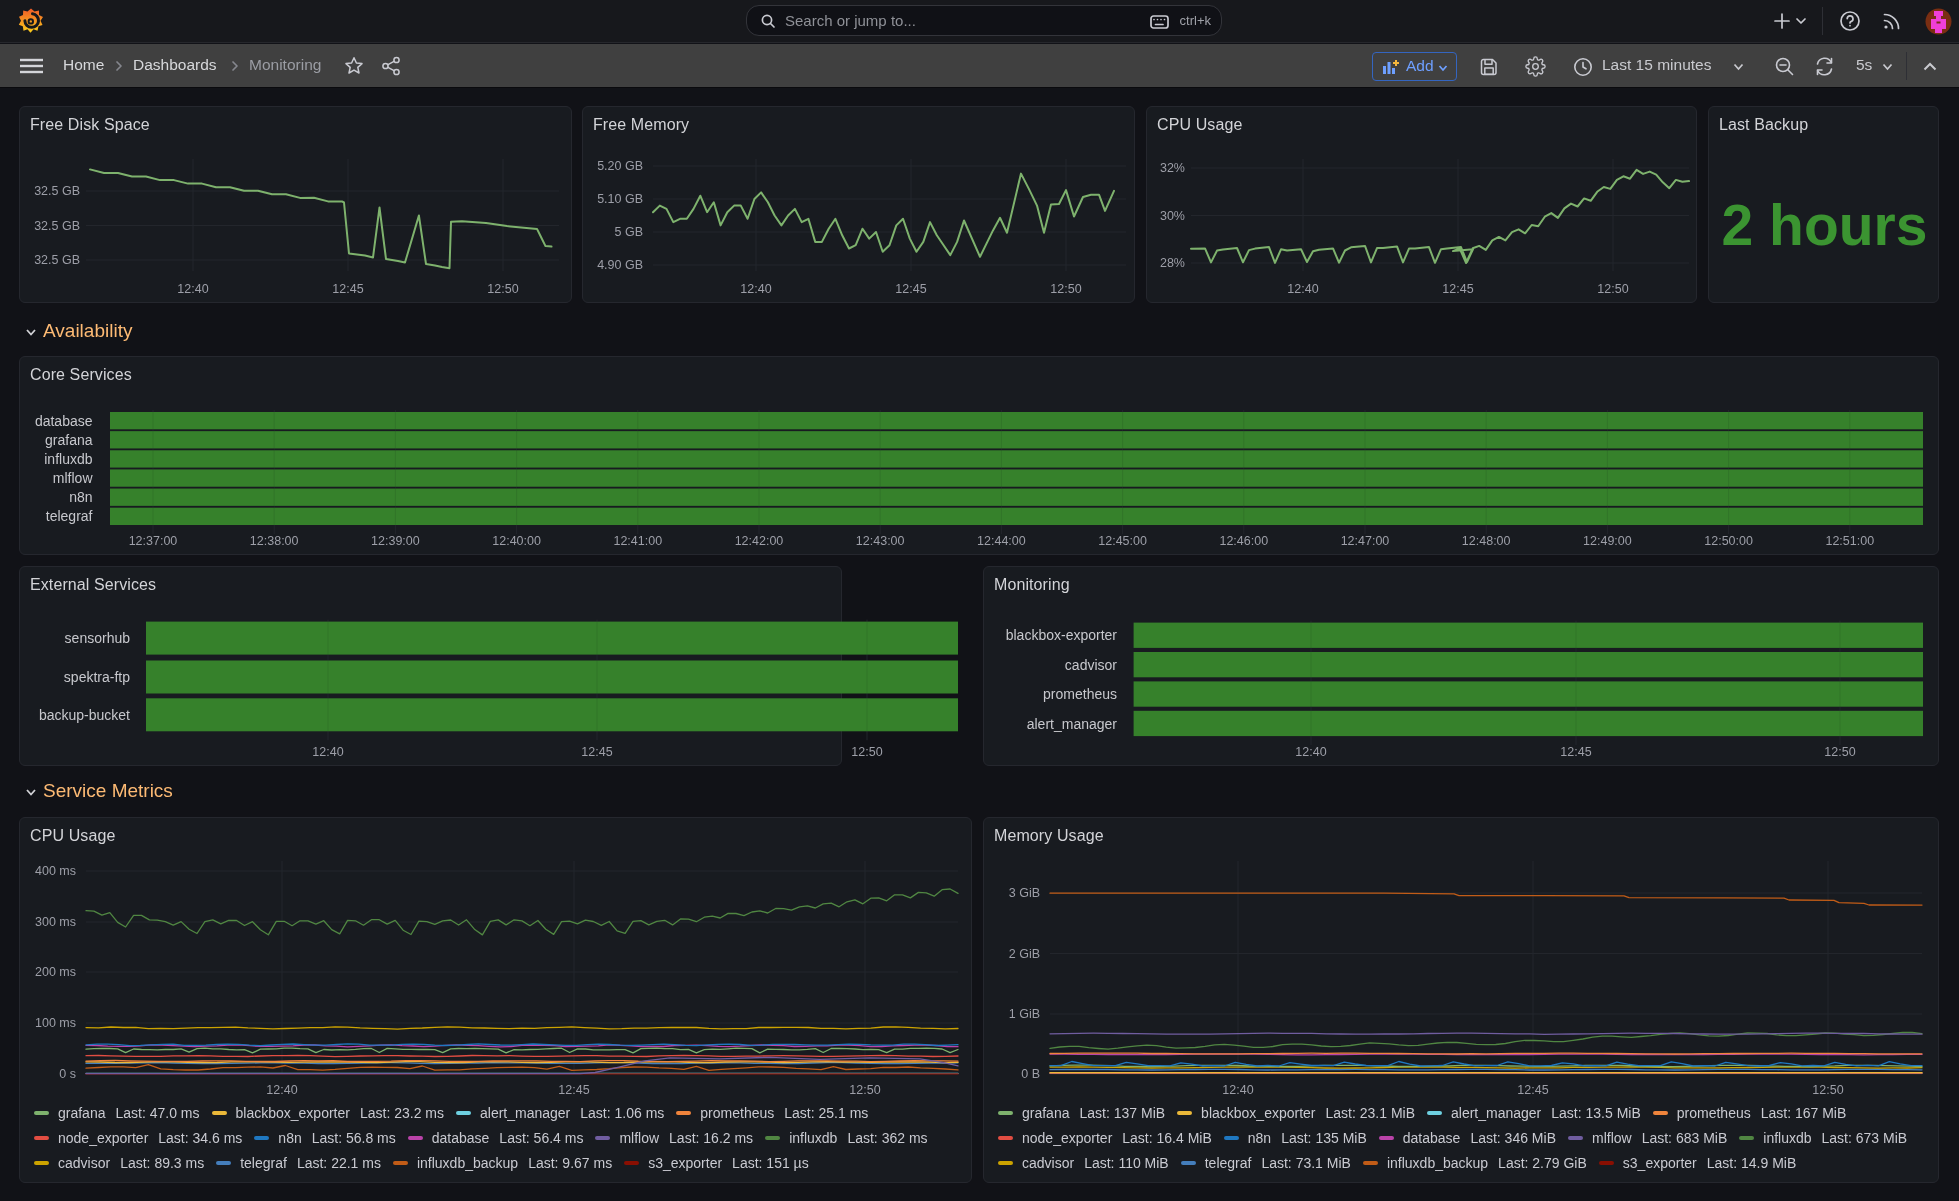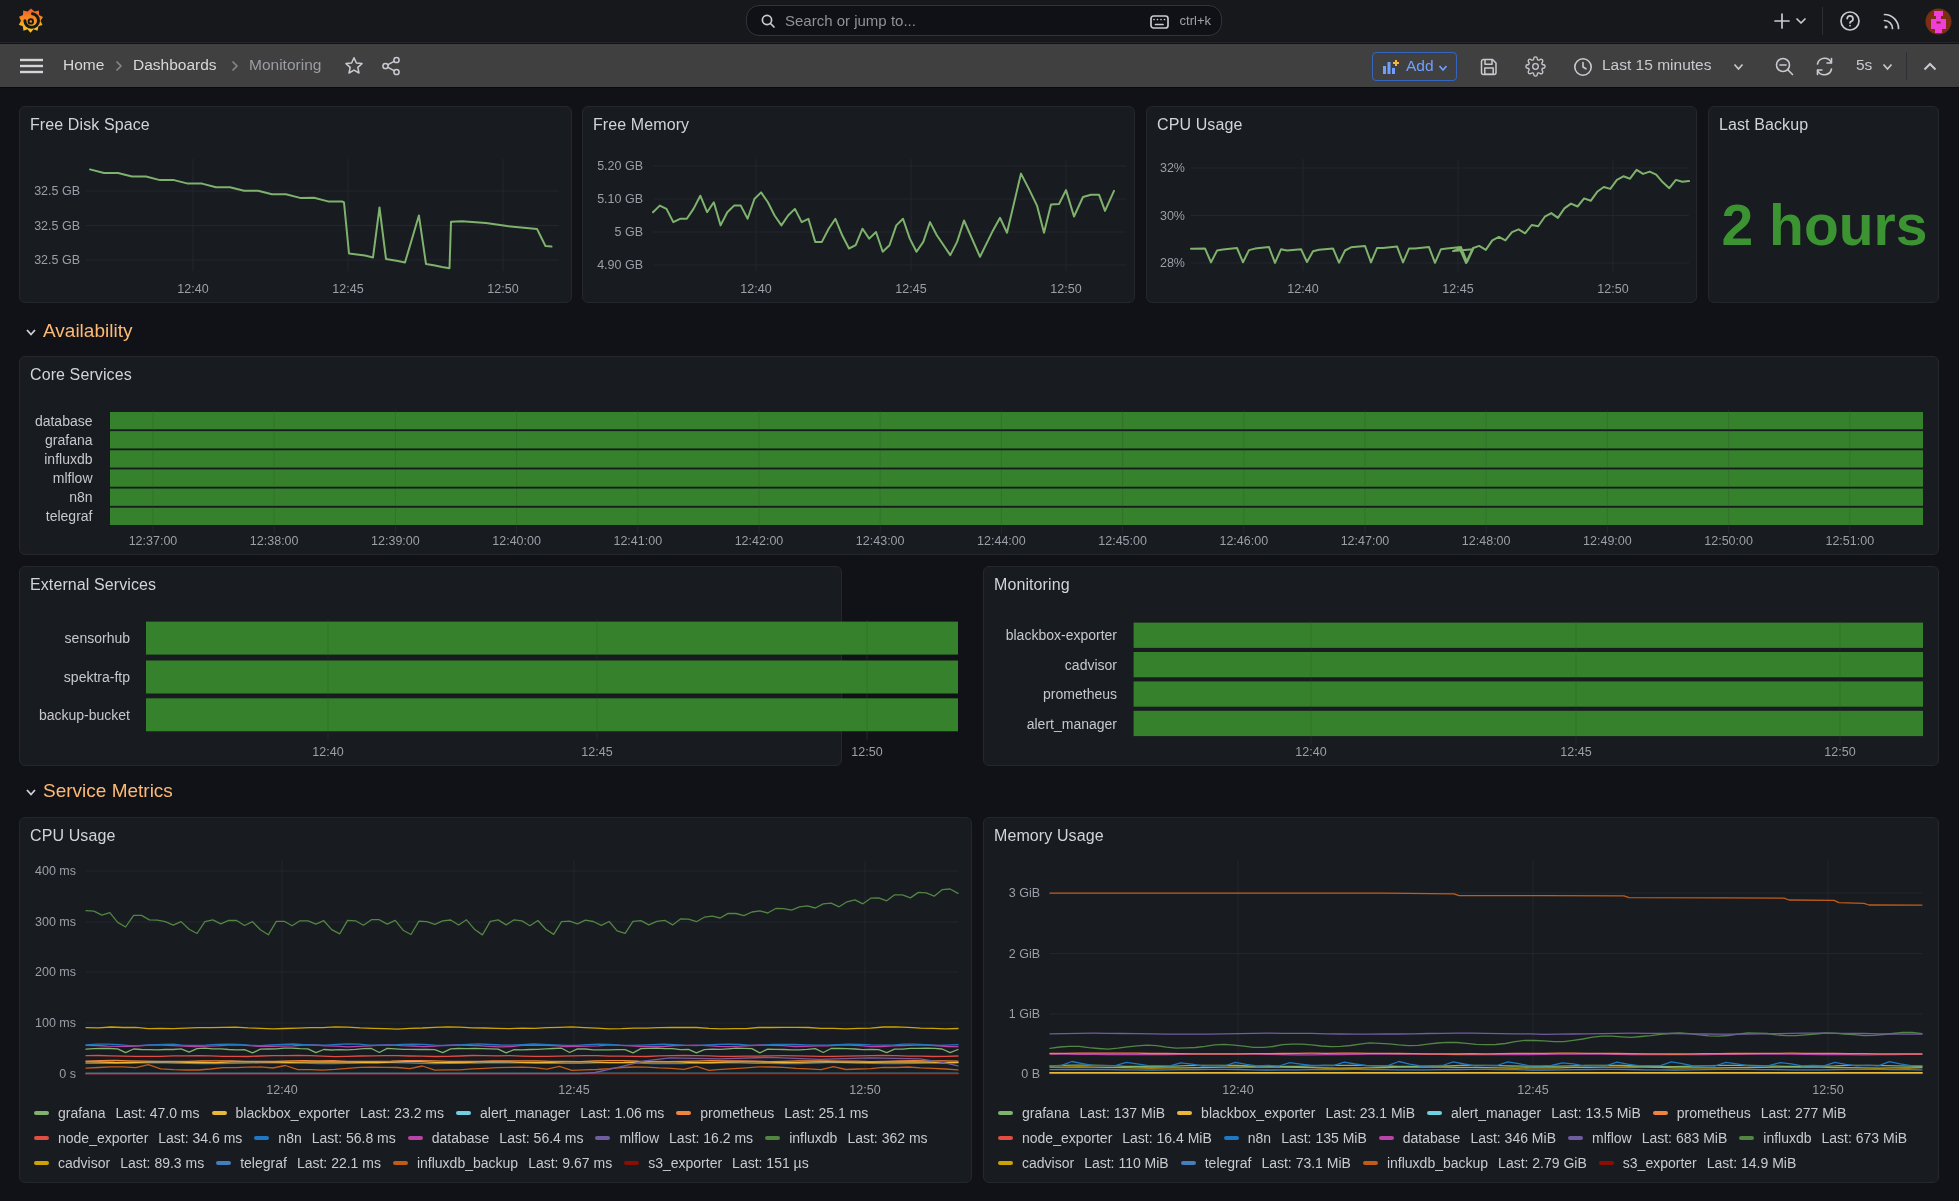--- a/index.html
+++ b/index.html
@@ -486,21 +486,21 @@
           <span class="lv">Last: 23.1 MiB</span>
         </span>
         <span class="li">
           <span class="sw" style="background:#6ED0E0"></span>
           <span class="ln">alert_manager</span>
           <span class="lv">Last: 13.5 MiB</span>
         </span>
         <span class="li">
           <span class="sw" style="background:#EF843C"></span>
           <span class="ln">prometheus</span>
-          <span class="lv">Last: 277 MiB</span>
+          <span class="lv">Last: 167 MiB</span>
         </span>
       </div><div class="lrow" style="top:310px">
         <span class="li">
           <span class="sw" style="background:#E24D42"></span>
           <span class="ln">node_exporter</span>
           <span class="lv">Last: 16.4 MiB</span>
         </span>
         <span class="li">
           <span class="sw" style="background:#1F78C1"></span>
           <span class="ln">n8n</span>

